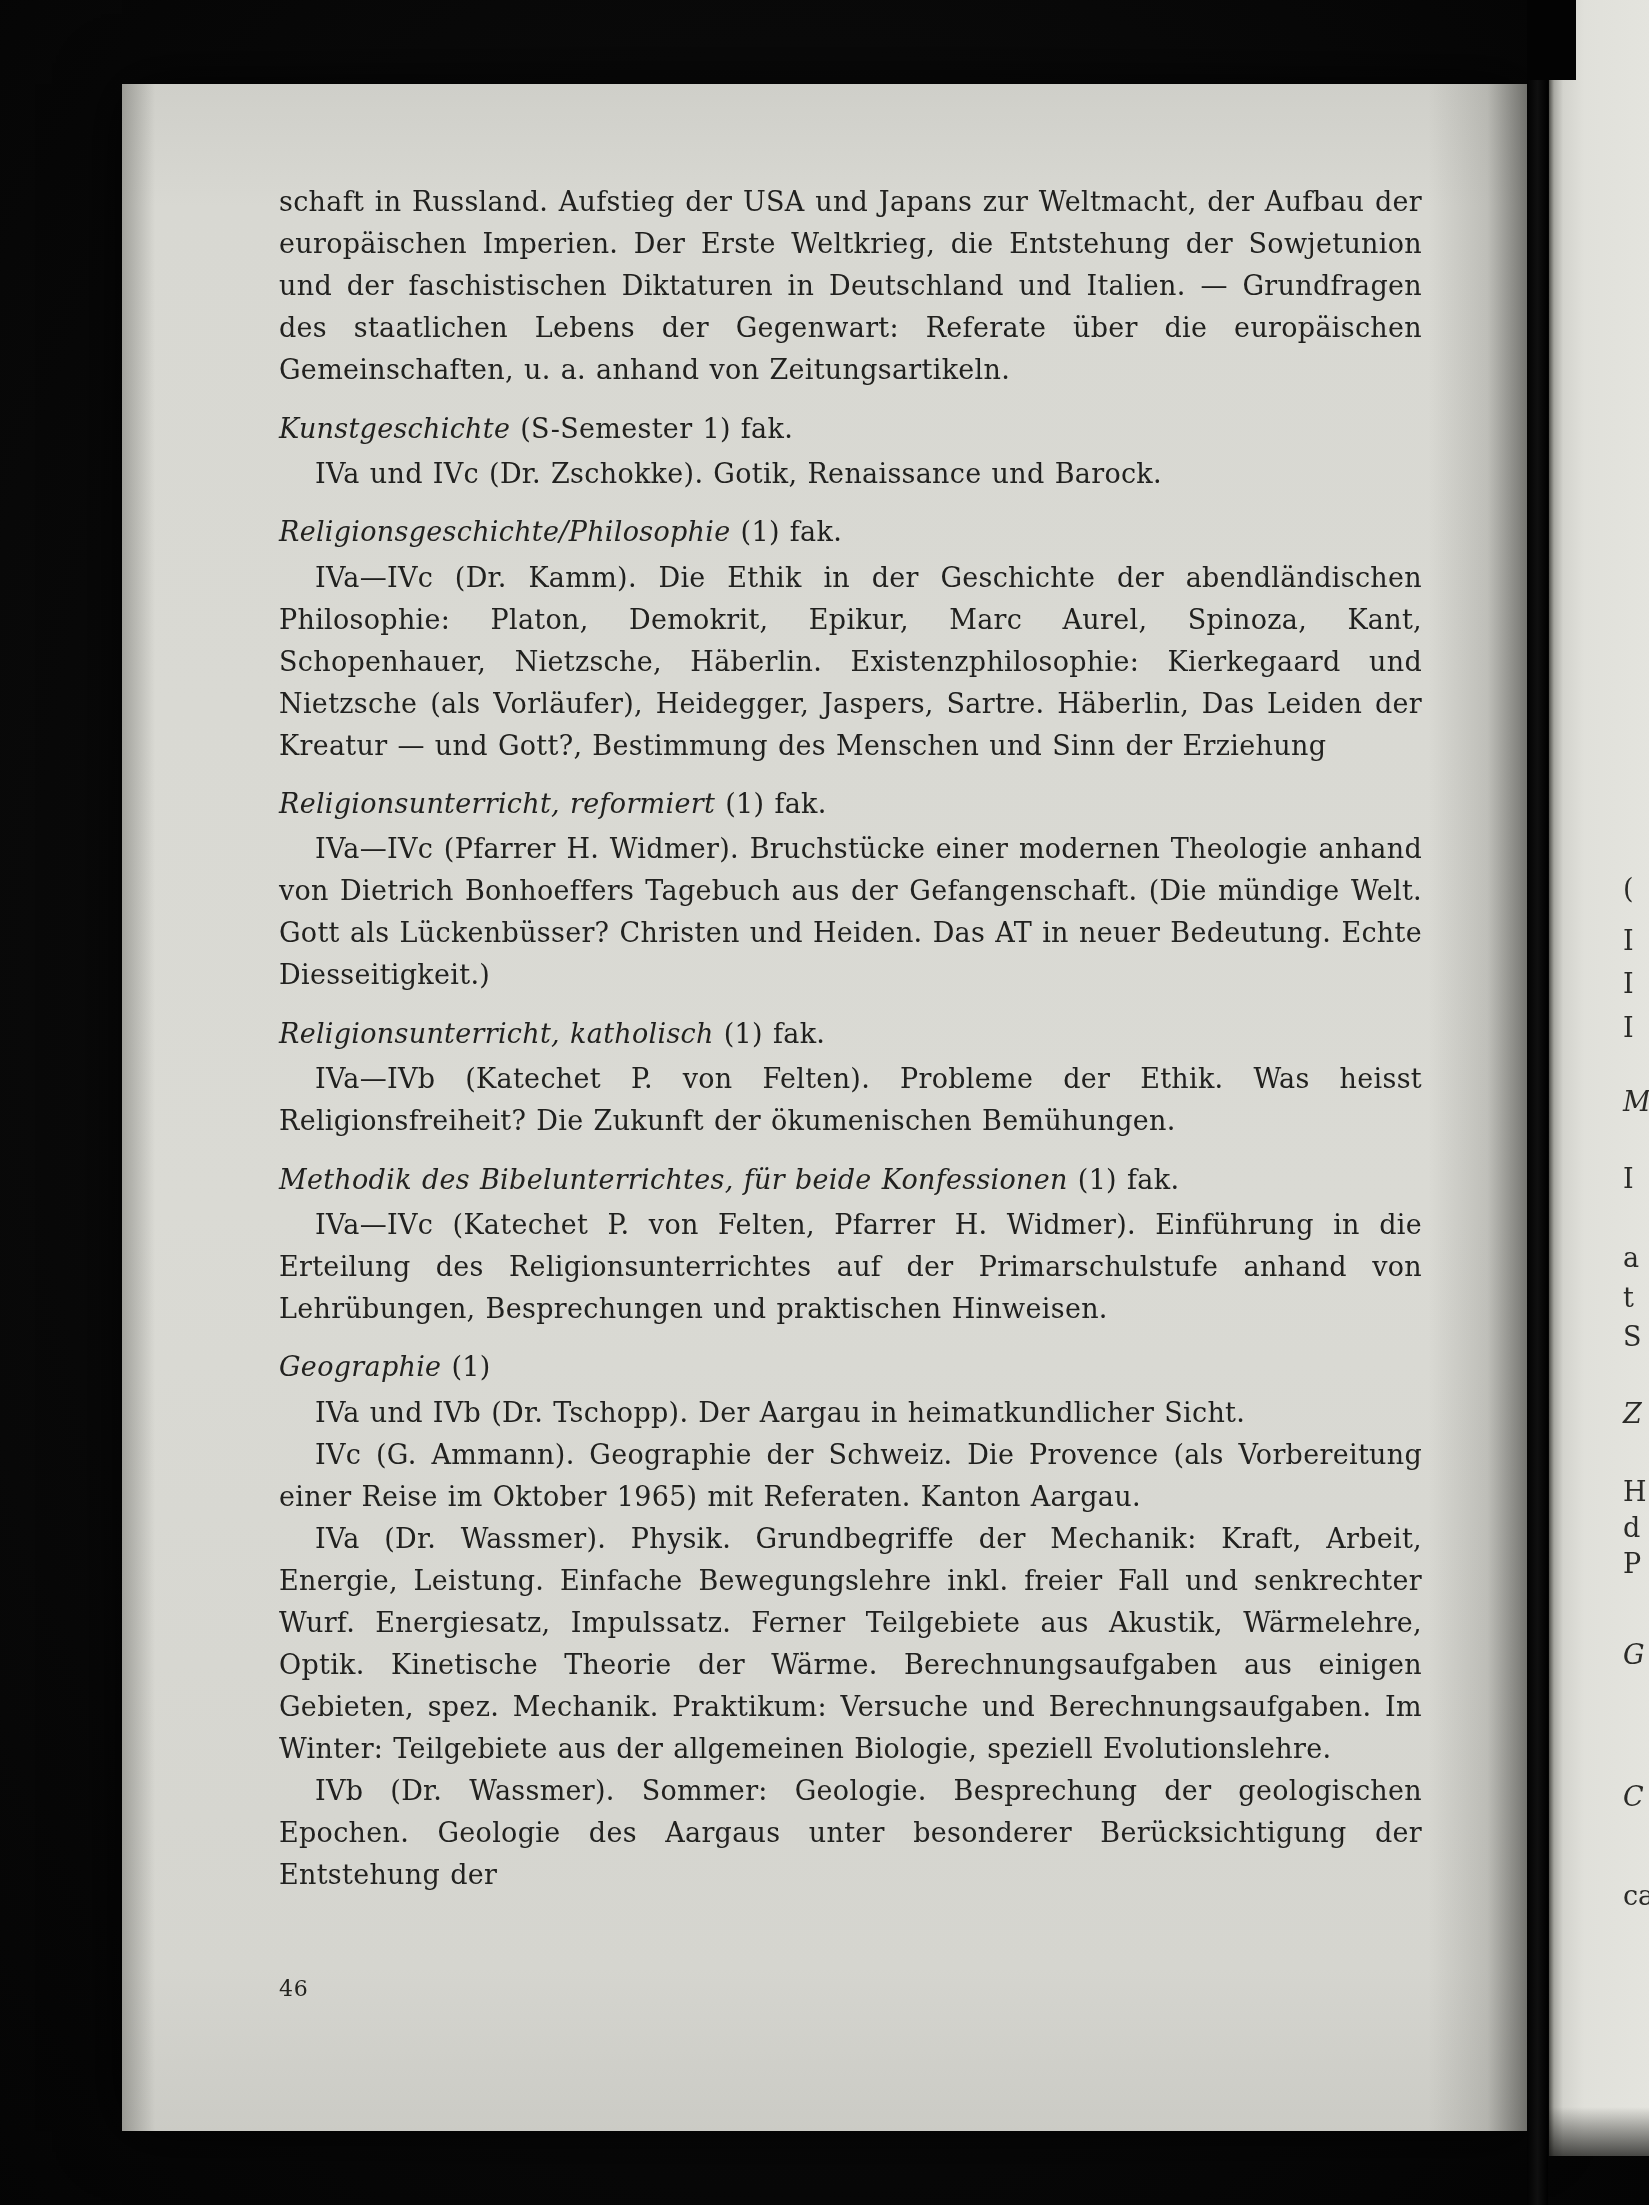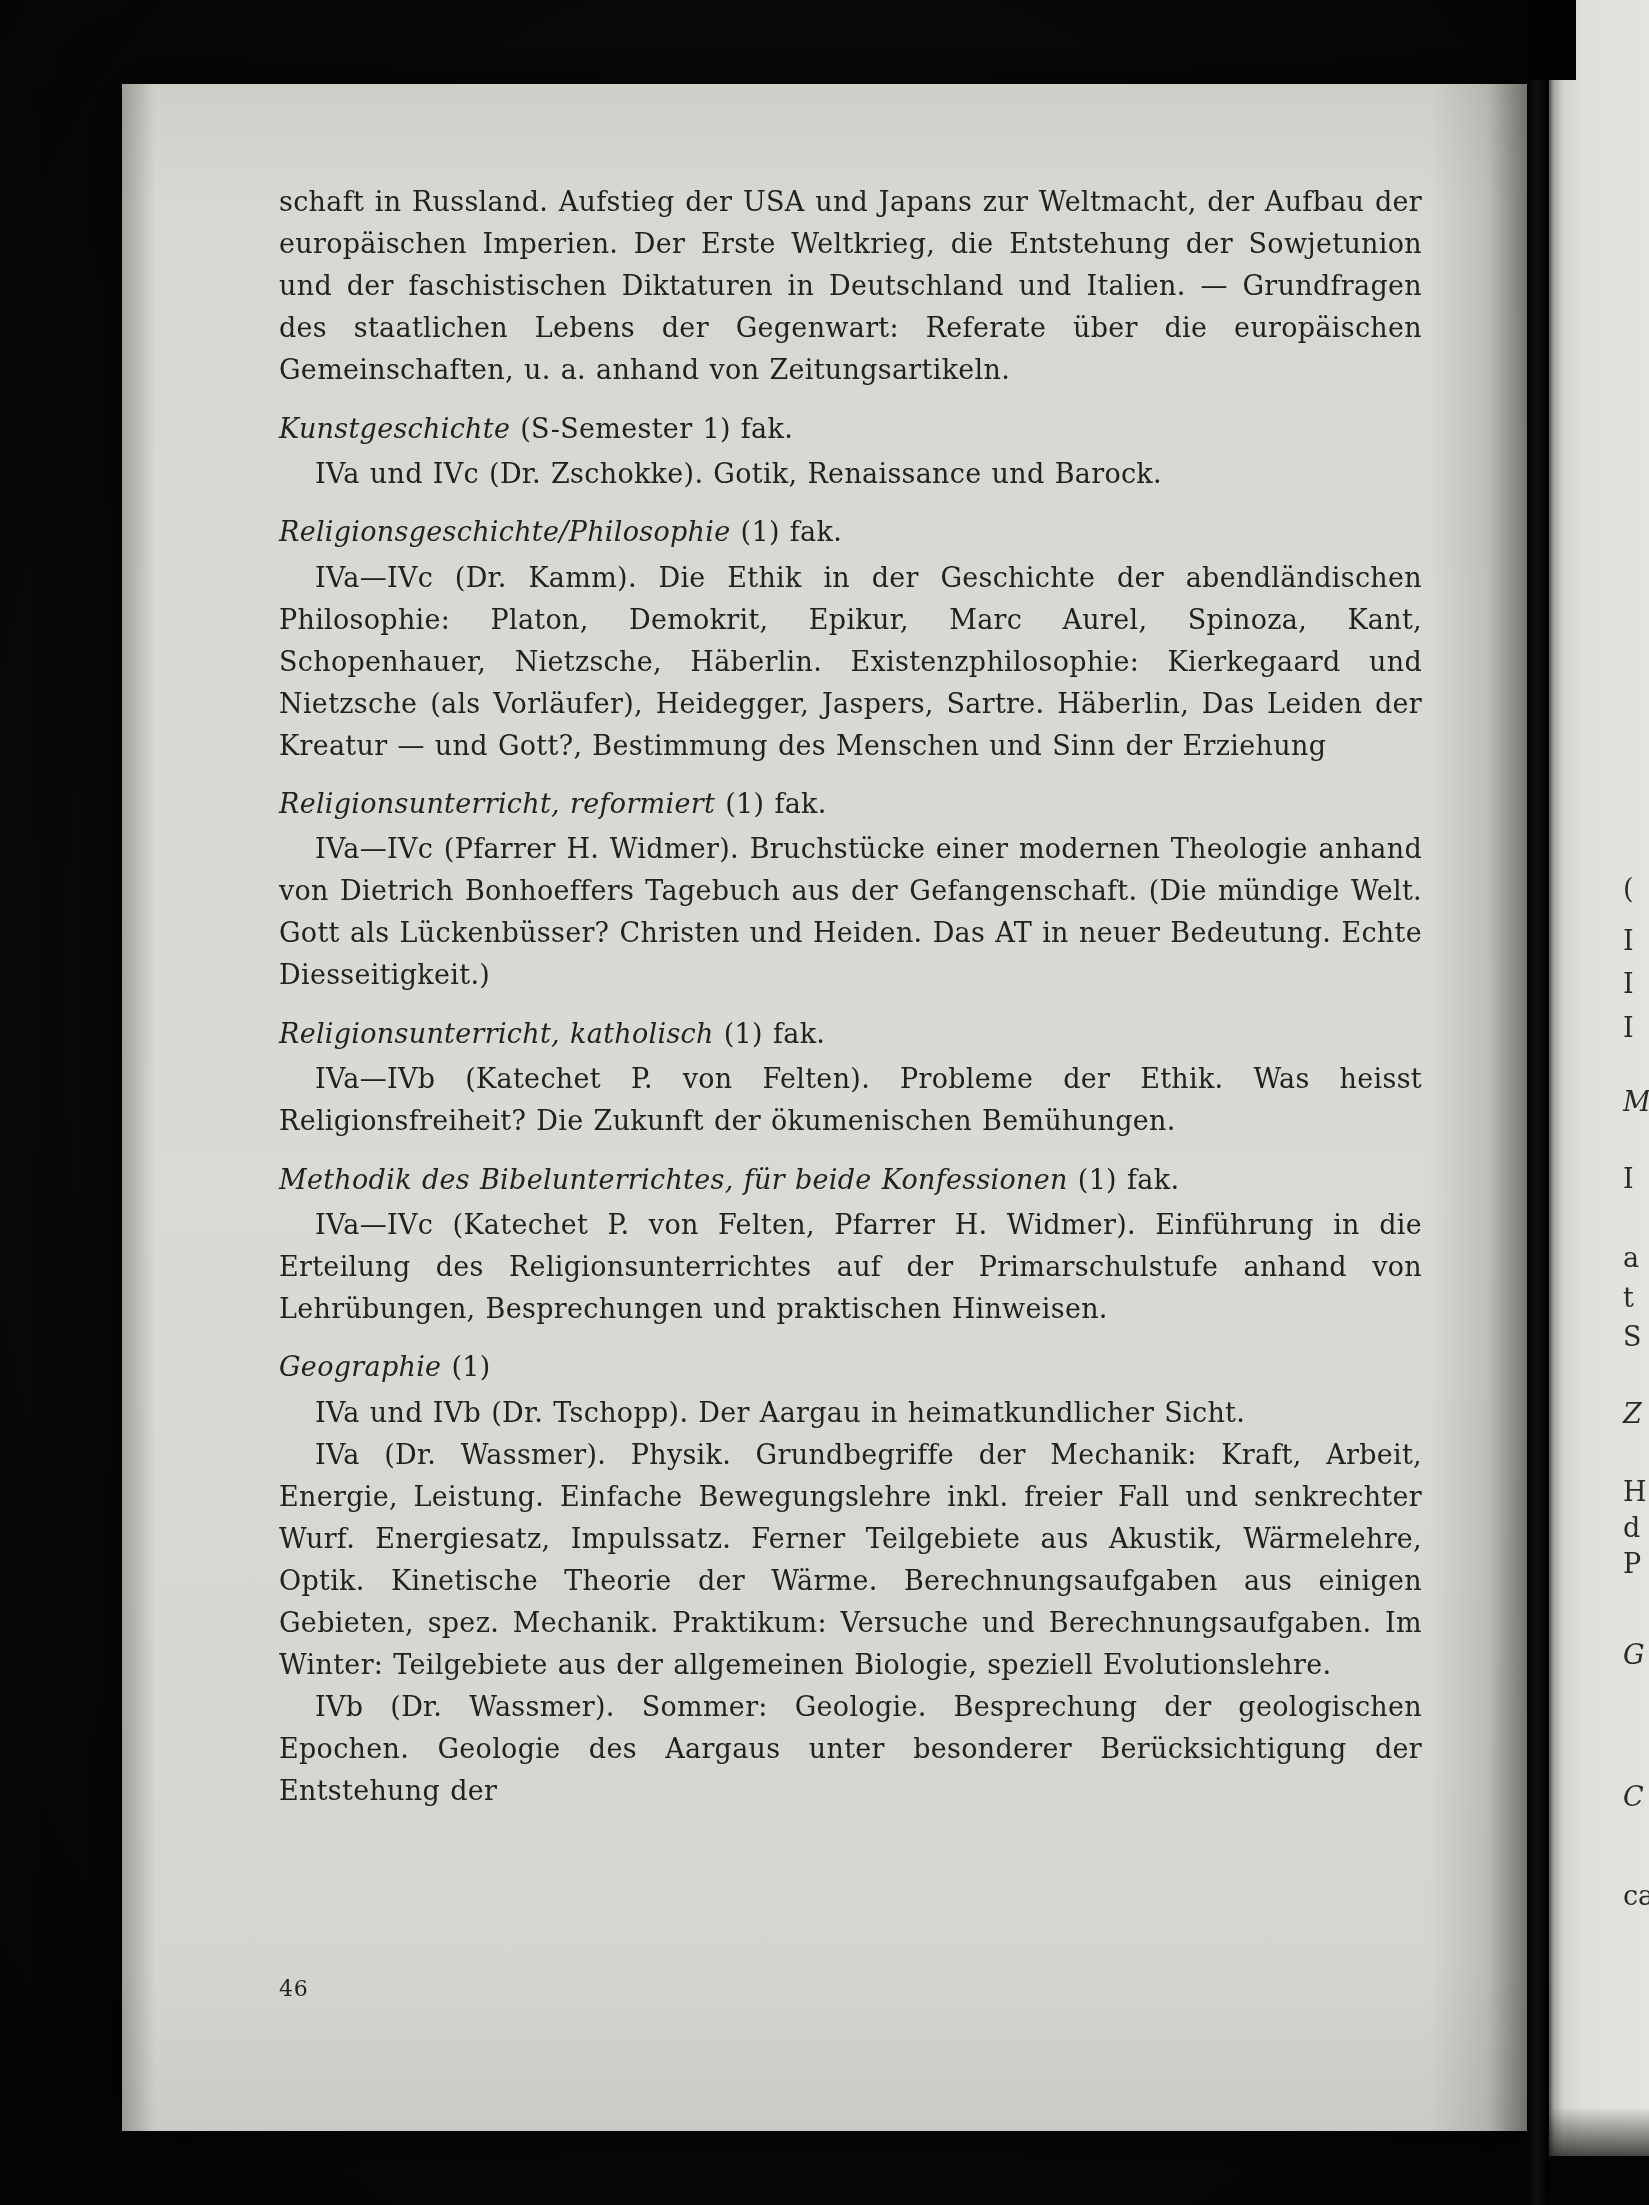--- a/index.html
+++ b/index.html
@@ -72,20 +72,21 @@
         <p class="heading"><span class="t">Religionsgeschichte/Philosophie</span><span class="s"> (1) fak.</span></p>
         <p class="para indent">IVa—IVc (Dr. Kamm). Die Ethik in der Geschichte der abendländischen Philosophie: Platon, Demokrit, Epikur, Marc Aurel, Spinoza, Kant, Schopenhauer, Nietzsche, Häberlin. Existenzphilosophie: Kierkegaard und Nietzsche (als Vorläufer), Heidegger, Jaspers, Sartre. Häberlin, Das Leiden der Kreatur — und Gott?, Bestimmung des Menschen und Sinn der Erziehung</p>
         <p class="heading"><span class="t">Religionsunterricht, reformiert</span><span class="s"> (1) fak.</span></p>
         <p class="para indent">IVa—IVc (Pfarrer H. Widmer). Bruchstücke einer modernen Theologie anhand von Dietrich Bonhoeffers Tagebuch aus der Gefangenschaft. (Die mündige Welt. Gott als Lückenbüsser? Christen und Heiden. Das AT in neuer Bedeutung. Echte Diesseitigkeit.)</p>
         <p class="heading"><span class="t">Religionsunterricht, katholisch</span><span class="s"> (1) fak.</span></p>
         <p class="para indent">IVa—IVb (Katechet P. von Felten). Probleme der Ethik. Was heisst Religionsfreiheit? Die Zukunft der ökumenischen Bemühungen.</p>
         <p class="heading"><span class="t">Methodik des Bibelunterrichtes, für beide Konfessionen</span><span class="s"> (1) fak.</span></p>
         <p class="para indent">IVa—IVc (Katechet P. von Felten, Pfarrer H. Widmer). Einführung in die Erteilung des Religionsunterrichtes auf der Primarschulstufe anhand von Lehrübungen, Besprechungen und praktischen Hinweisen.</p>
         <p class="heading"><span class="t">Geographie</span><span class="s"> (1)</span></p>
         <p class="para indent">IVa und IVb (Dr. Tschopp). Der Aargau in heimatkundlicher Sicht.</p>
+        <p class="para indent">IVc (G. Ammann). Geographie der Schweiz. Die Provence (als Vorbereitung einer Reise im Oktober 1965) mit Referaten. Kanton Aargau.</p>
         <p class="para indent">IVa (Dr. Wassmer). Physik. Grundbegriffe der Mechanik: Kraft, Arbeit, Energie, Leistung. Einfache Bewegungslehre inkl. freier Fall und senkrechter Wurf. Energiesatz, Impulssatz. Ferner Teilgebiete aus Akustik, Wärmelehre, Optik. Kinetische Theorie der Wärme. Berechnungsaufgaben aus einigen Gebieten, spez. Mechanik. Praktikum: Versuche und Berechnungsaufgaben. Im Winter: Teilgebiete aus der allgemeinen Biologie, speziell Evolutionslehre.</p>
         <p class="para indent">IVb (Dr. Wassmer). Sommer: Geologie. Besprechung der geologischen Epochen. Geologie des Aargaus unter besonderer Berücksichtigung der Entstehung der</p>
       </div>
     <div class="page-number">46</div>
   </div>
 
   <div class="gutter"></div>
 
   <div class="next-page"></div>
   <div class="next-top-black"></div>

